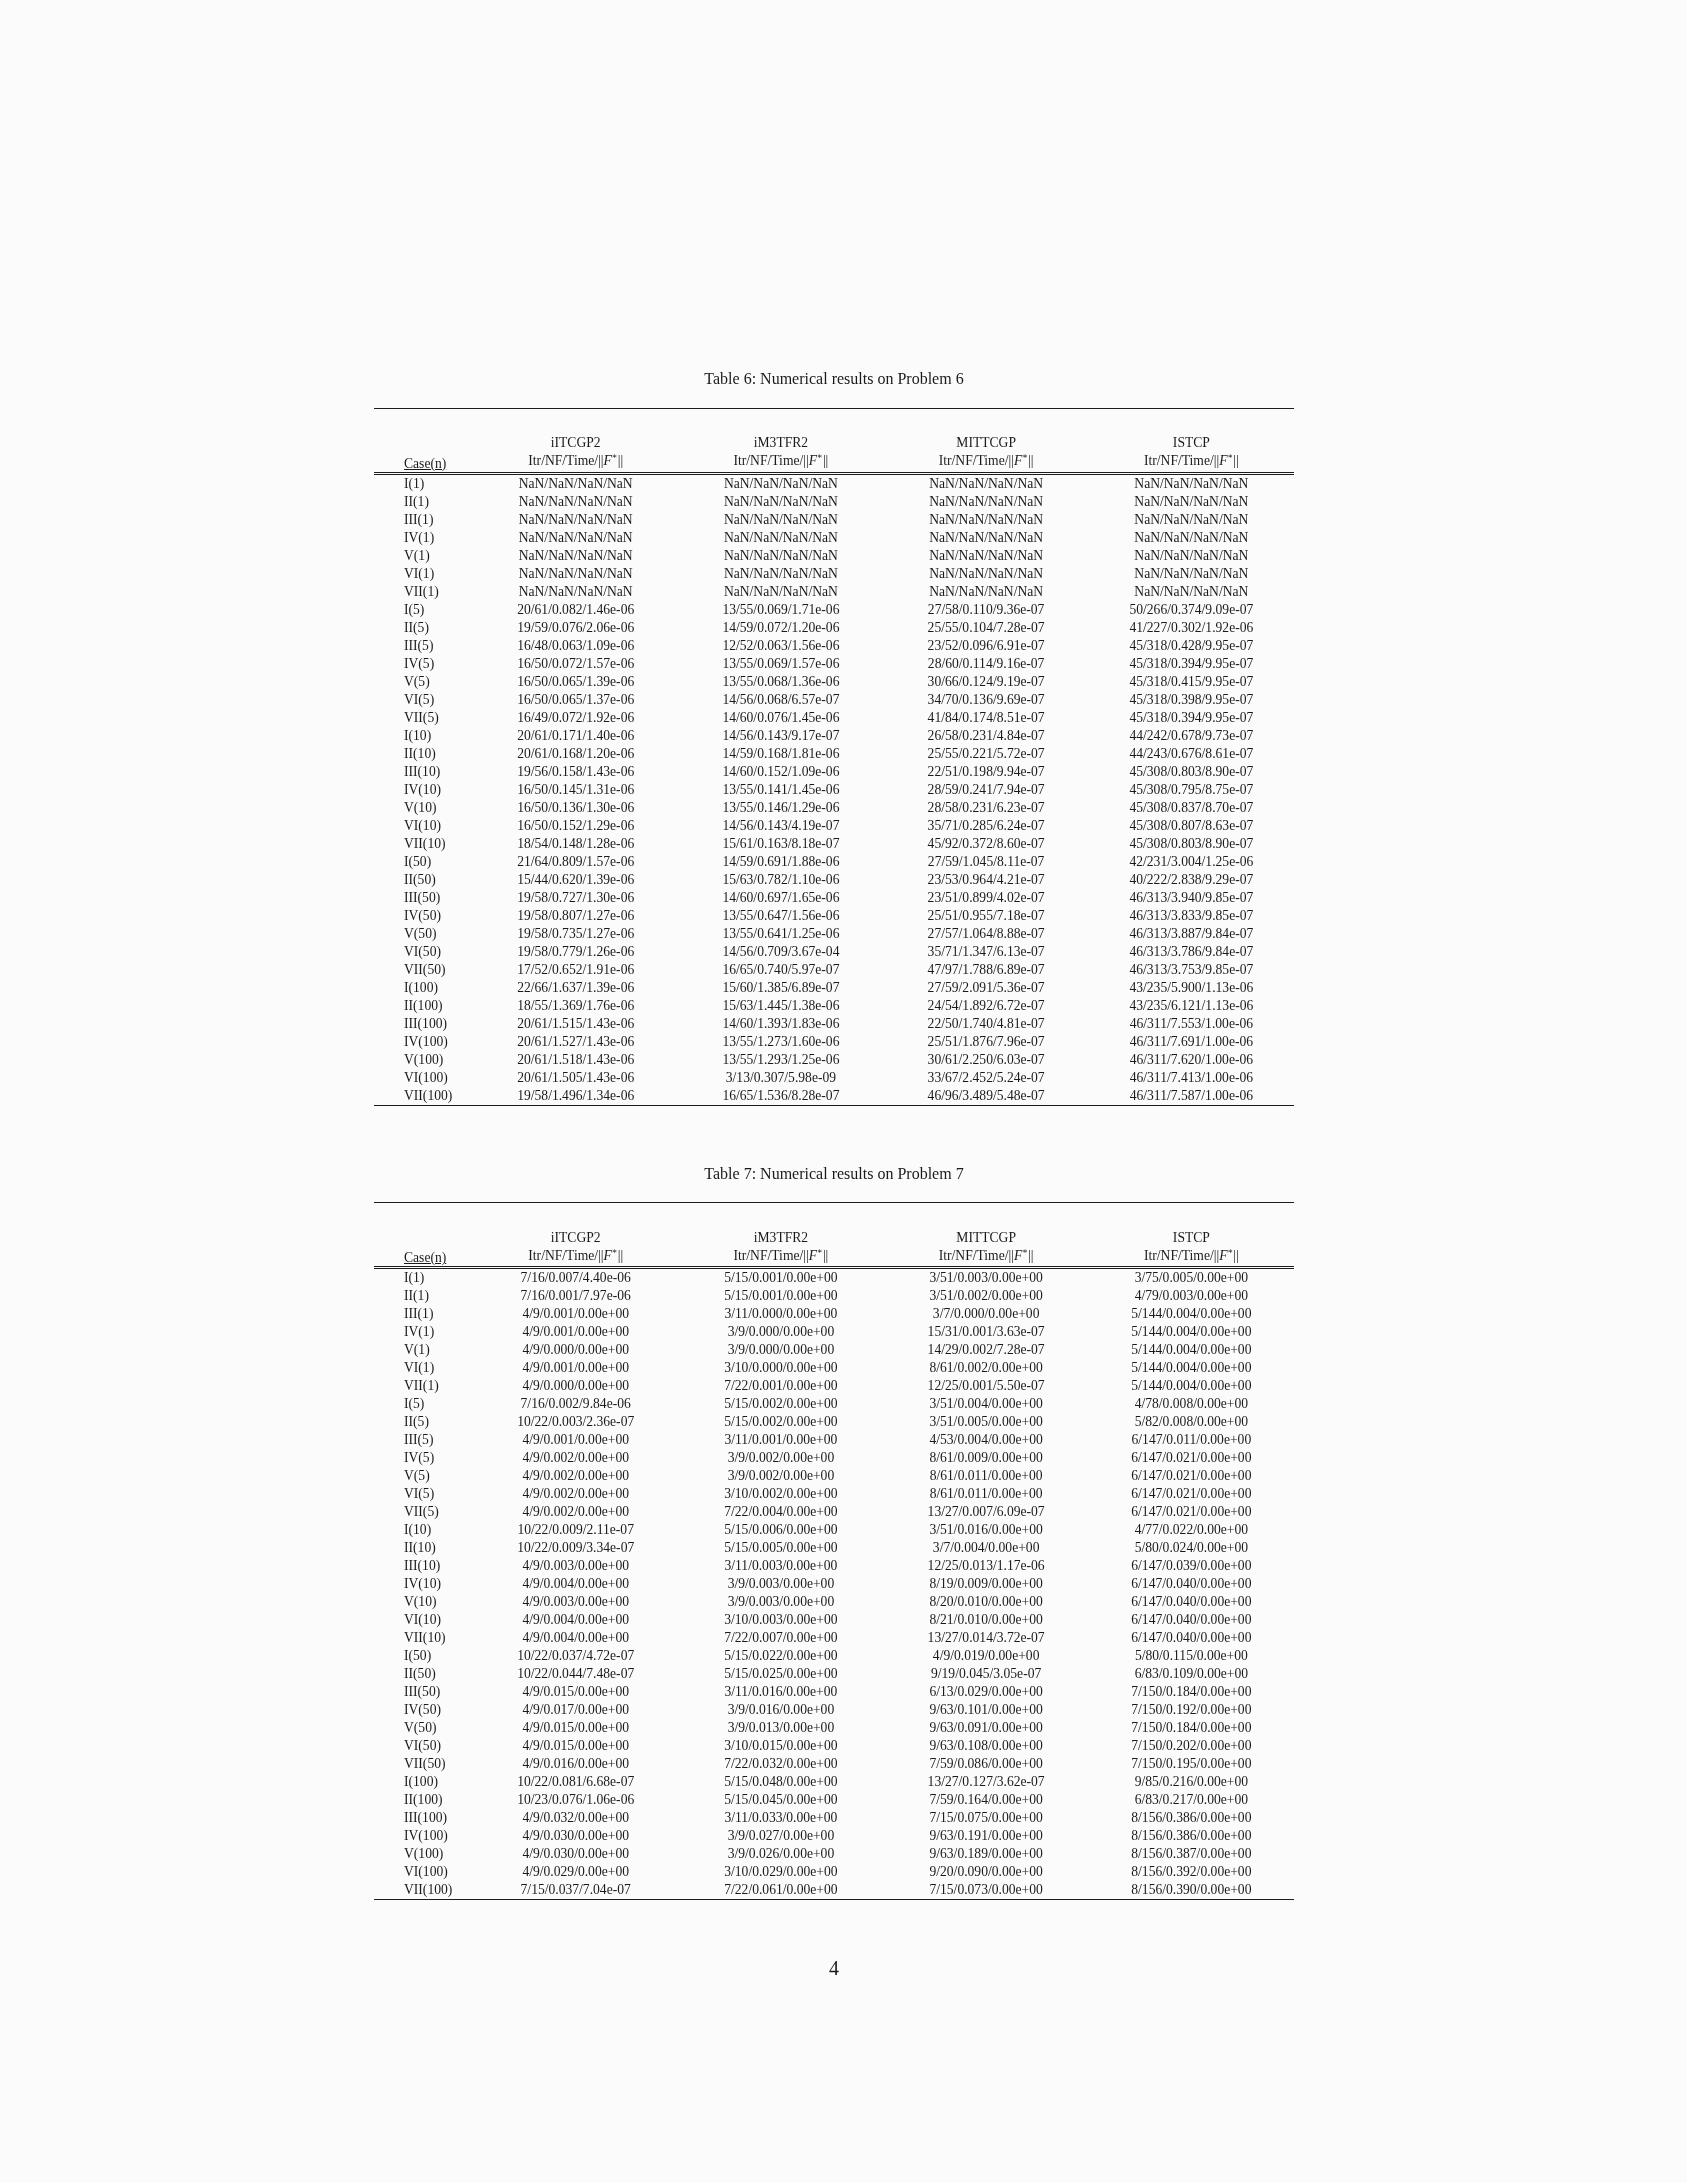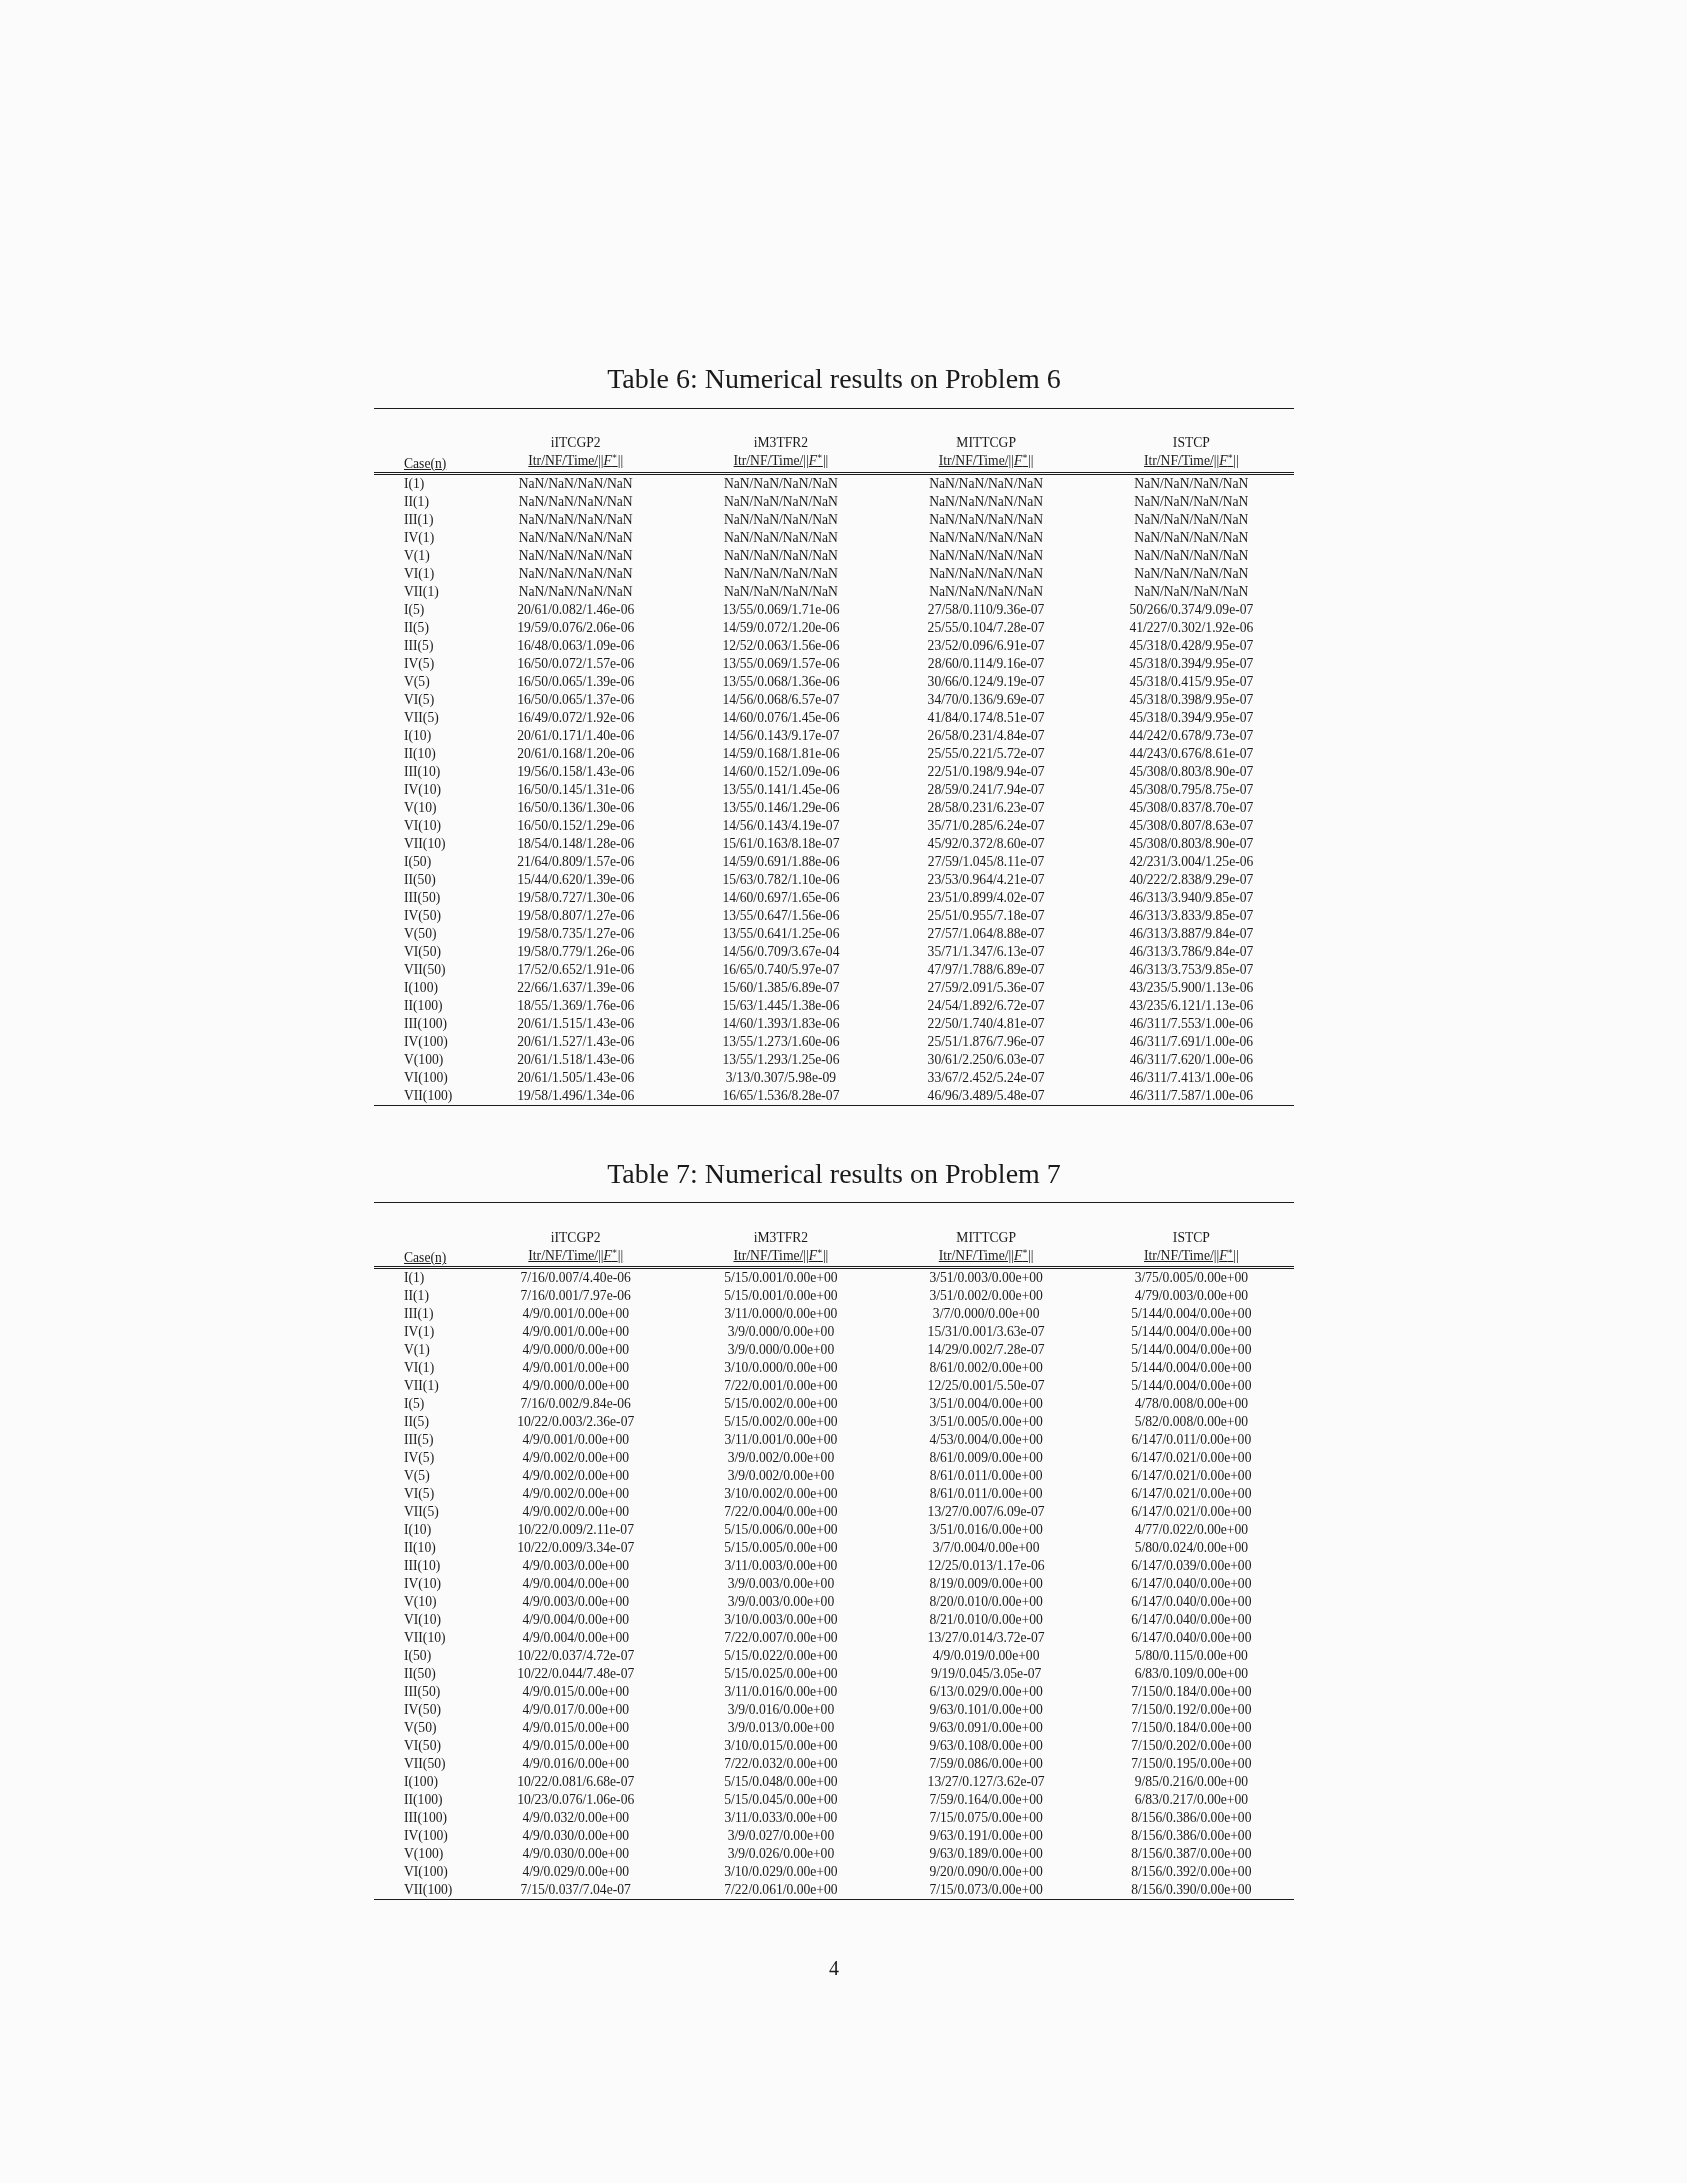--- a/index.html
+++ b/index.html
@@ -19,21 +19,21 @@
     height: 2183px;
     overflow: hidden;
   }
   .content {
     width: 920px;
     margin-left: 374px;
   }
   .top-spacer { height: 365px; }
   .table-caption {
     text-align: center;
-    font-size: 28px;
+    font-size: 16px;
     line-height: 28px;
     height: 28px;
     margin-bottom: 14.6px;
     white-space: nowrap;
   }
   .caption-gap { margin-top: 54px; }
   table.results-table {
     border-collapse: collapse;
     table-layout: fixed;
     width: 920px;
@@ -47,21 +47,21 @@
   table.results-table td {
     padding: 0;
     margin: 0;
     font-weight: normal;
     font-size: 13.6px;
     text-align: center;
     white-space: nowrap;
     overflow: visible;
   }
   table.results-table thead tr.method-row th { height: 22.5px; vertical-align: bottom; padding-top: 20px; }
-  table.results-table thead tr.sub-row th { height: 20.5px; vertical-align: middle; text-decoration: underline; }
+  table.results-table thead tr.sub-row th { height: 20.5px; vertical-align: middle; }
   table.results-table th.case-header {
     text-align: left;
     padding-left: 30px;
     vertical-align: middle;
     text-decoration: underline;
   }
   table.results-table tbody td { height: 18px; vertical-align: middle; }
   table.results-table tbody td.case {
     text-align: left;
     padding-left: 30px;

